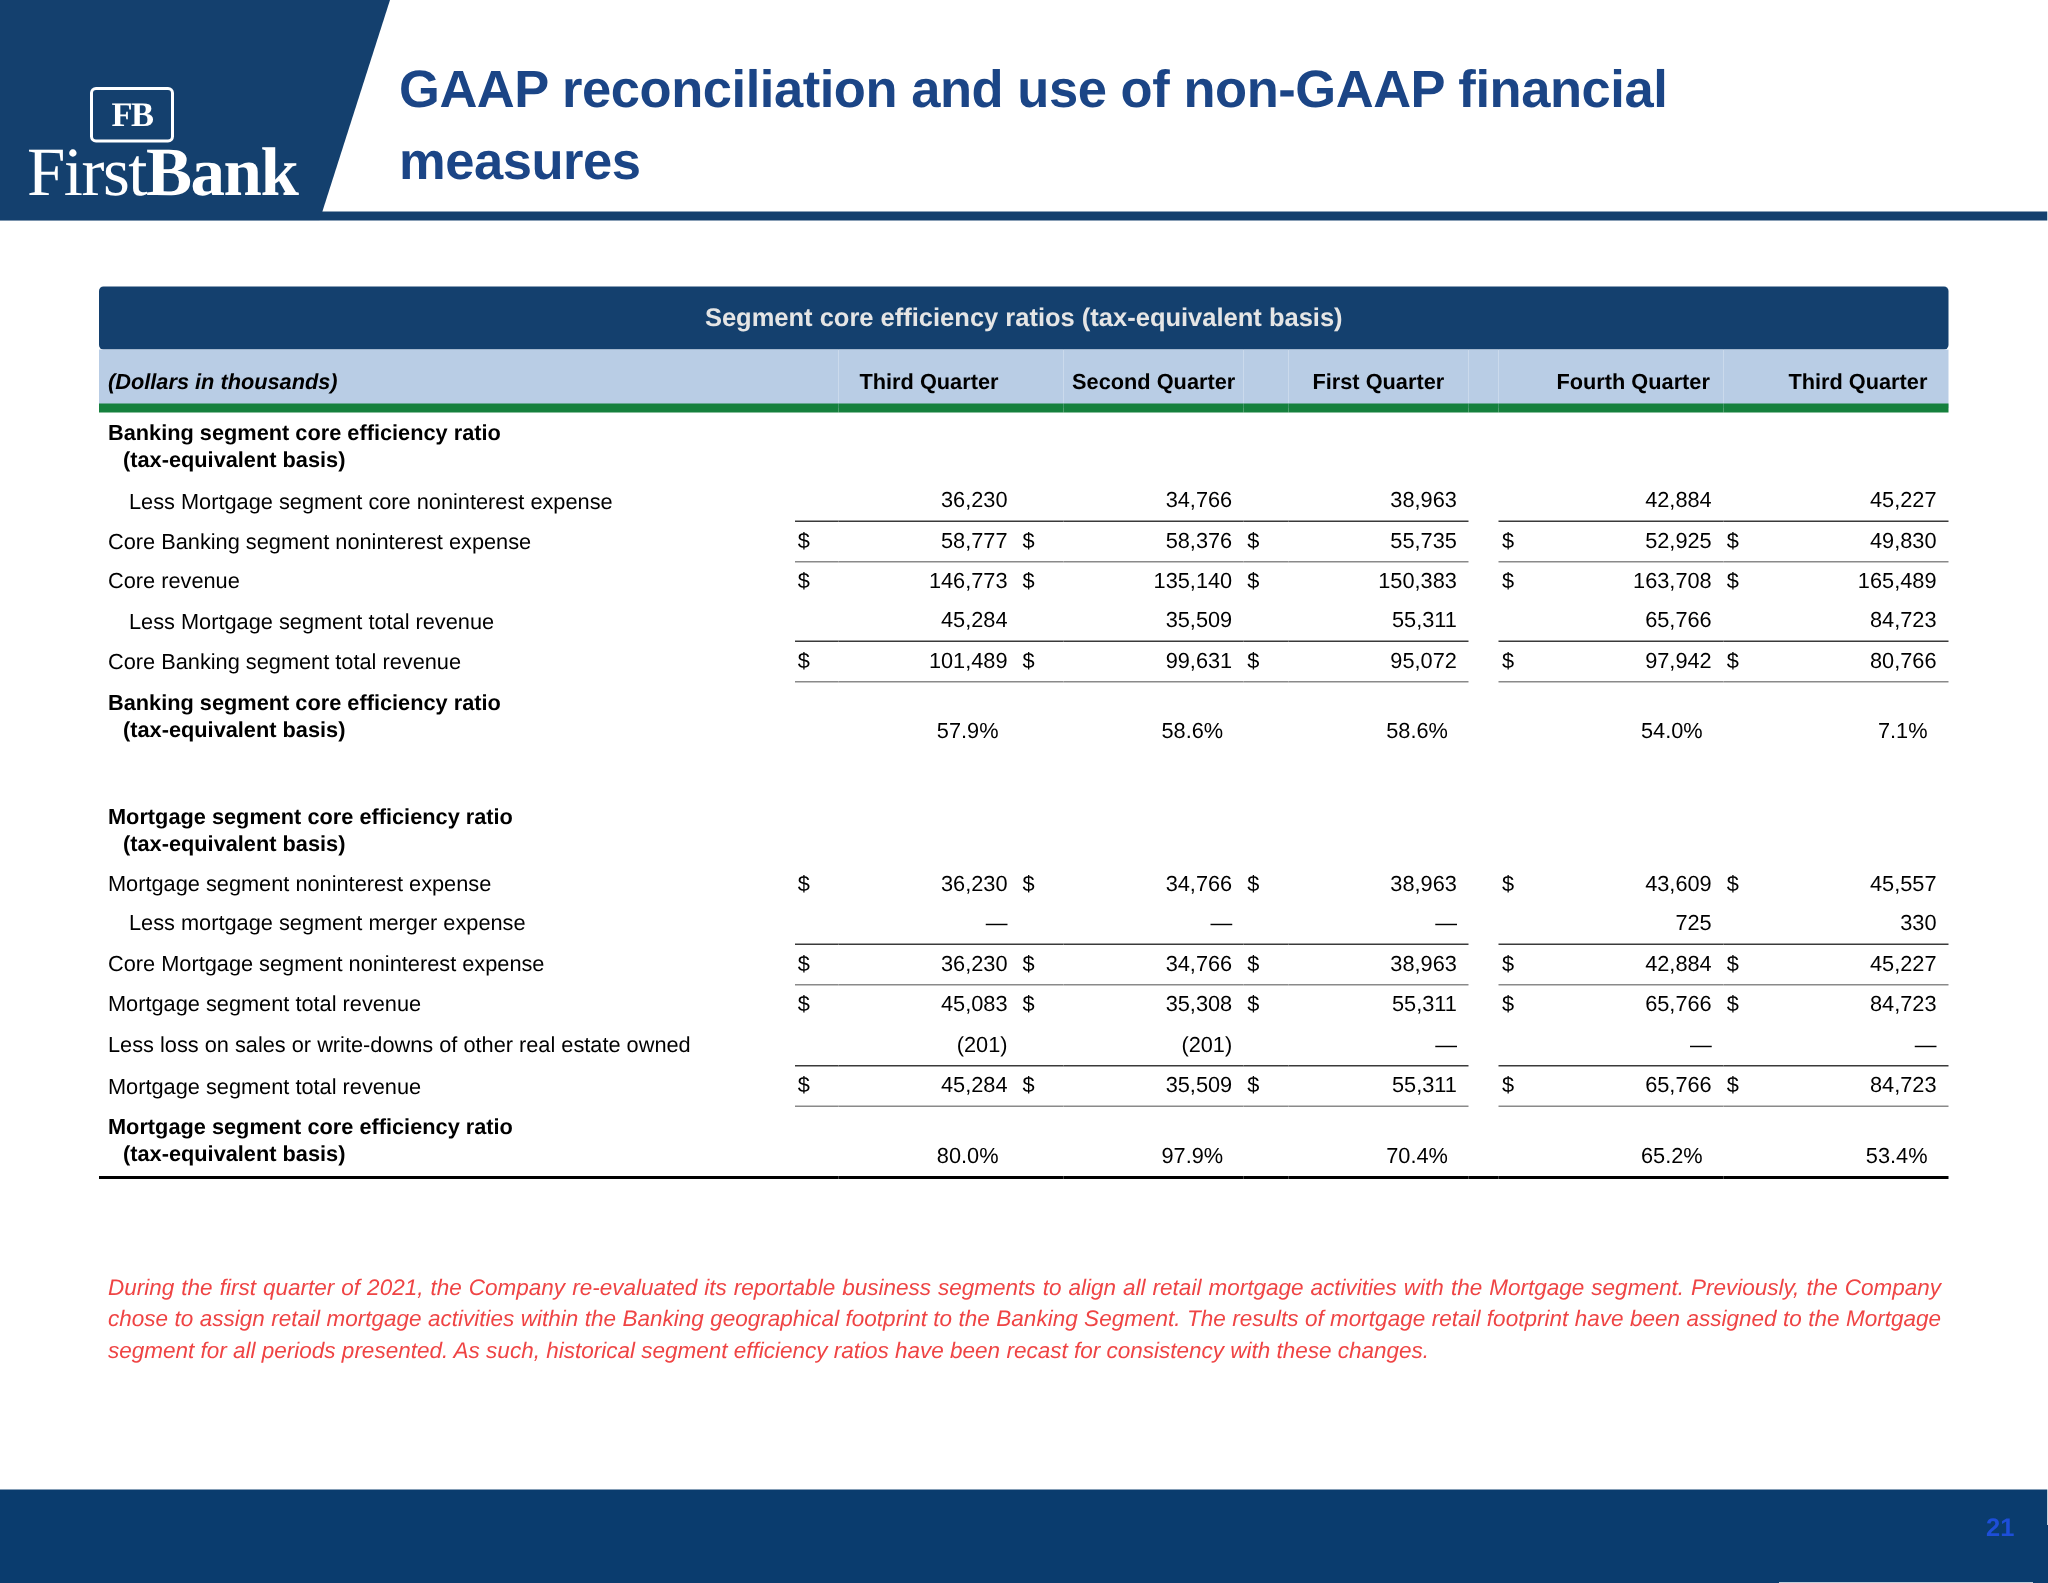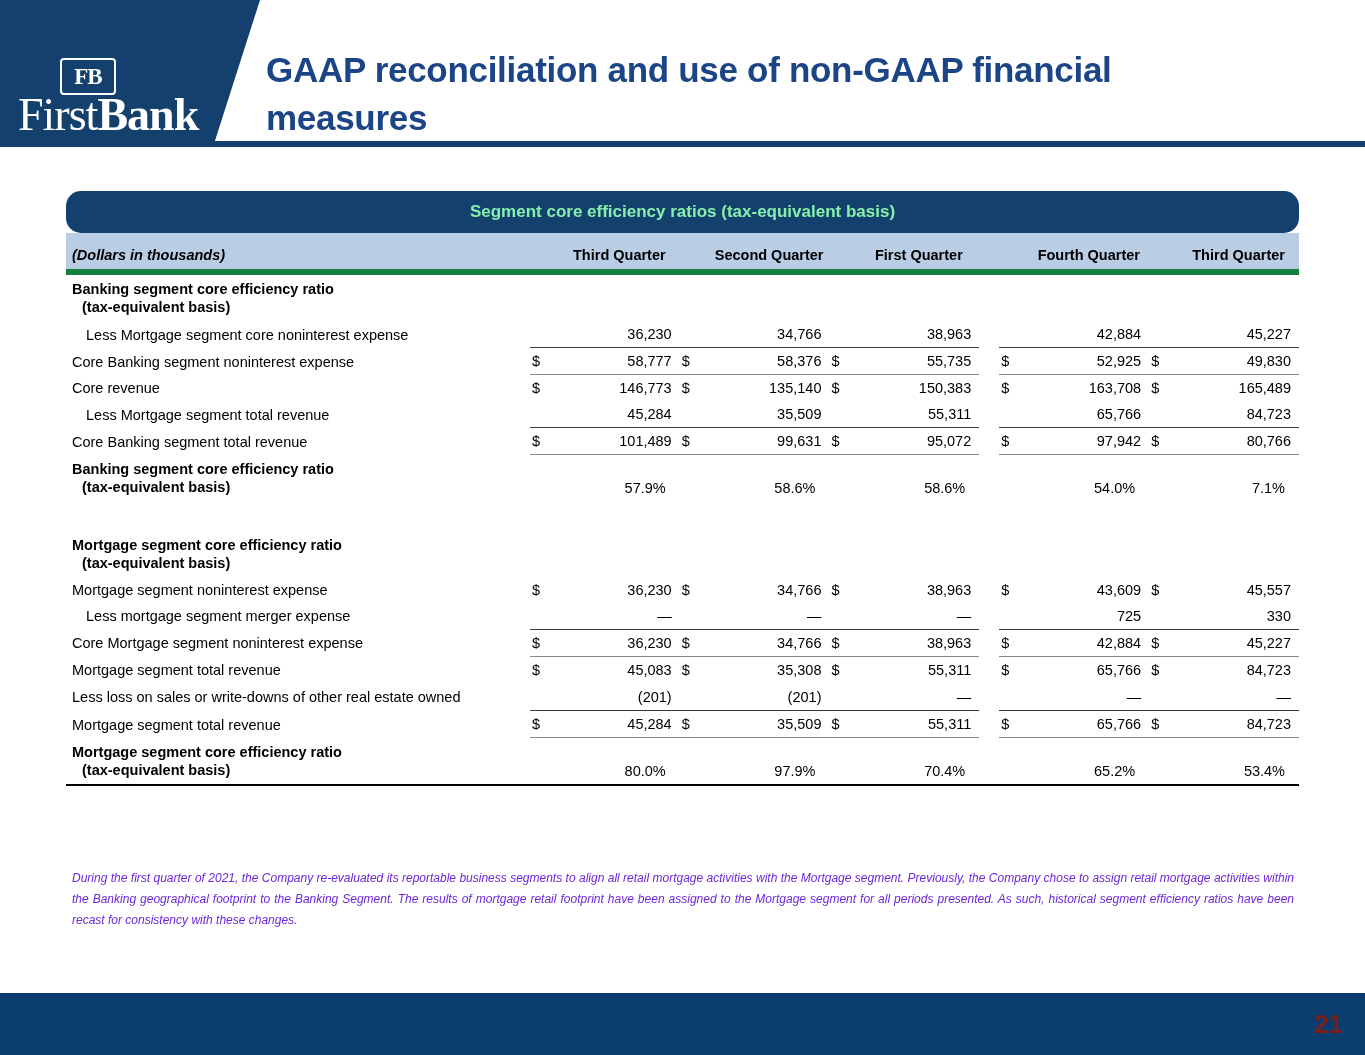--- a/index.html
+++ b/index.html
@@ -36,37 +36,37 @@
     letter-spacing:-1px;
   }
   #logo-word{
     position:absolute;left:0px;top:31px;width:205px;
     font-family:"Liberation Serif", serif;
     font-size:46px;line-height:52px;color:#ffffff;
     letter-spacing:-1px;white-space:nowrap;
   }
   #logo-word .b{font-weight:bold;}
   #title{
-    position:absolute;left:266px;top:46px;width:900px;
+    position:absolute;left:266px;top:36px;width:900px;
     font-size:35px;font-weight:bold;line-height:48px;
     color:#1b4586;letter-spacing:-0.3px;
   }
   #header-rule{
     position:absolute;left:0;top:141px;width:1365px;height:6px;
     background:#14406e;
   }
 
   
   #table-wrap{
     position:absolute;left:66px;top:191px;width:1233px;
   }
   #band-title{
-    height:42px;background:#14406e;border-radius:15px;
+    height:42px;background:#14406e;border-radius:3px;
     display:flex;align-items:center;justify-content:center;
-    color:#86efac;font-size:17px;font-weight:bold;
+    color:#e5e5e5;font-size:17px;font-weight:bold;
   }
   table{
     border-collapse:collapse;width:1233px;table-layout:fixed;
     font-size:14.5px;color:#000000;
   }
   col.c-label{width:415px;}
   col.c-dol{width:26px;}
   col.c-num{width:108px;}
   col.c-gap{width:18px;}
 
@@ -94,33 +94,33 @@
   .num{text-align:right;padding-right:8px;padding-bottom:5px;padding-top:5px;}
   .num.pct{padding-right:14px;}
 
   .rule-top .num,.rule-top .dol{border-top:1.5px solid #3a3a3a;}
   .rule-dbl .num,.rule-dbl .dol{border-bottom:1.5px solid #8a8a8a;}
   .spacer td{height:30px;}
   .tbl-bottom td{border-top:2px solid #000;height:0;}
 
   
   #footnote{
-    position:absolute;left:72px;top:868px;width:1222px;
-    font-size:12px;font-style:italic;line-height:21px;
-    text-align:justify;color:#6d28d9;
+    position:absolute;left:72px;top:848px;width:1222px;
+    font-size:15px;font-style:italic;line-height:21px;
+    text-align:justify;color:#ef4444;
   }
 
   
   #bottom-bar{
     position:absolute;left:0;top:993px;width:1365px;height:62px;
     background:#0a3c6e;
   }
   #page-no{
     position:absolute;right:22px;top:1009px;
-    color:#7f1d1d;font-size:26px;font-weight:bold;
+    color:#1d4ed8;font-size:17px;font-weight:bold;
   }
 </style>
 </head>
 <body>
 
 <div id="header">
   <div id="header-blue"></div>
 
   <div id="logo">
     <div id="logo-mark">

